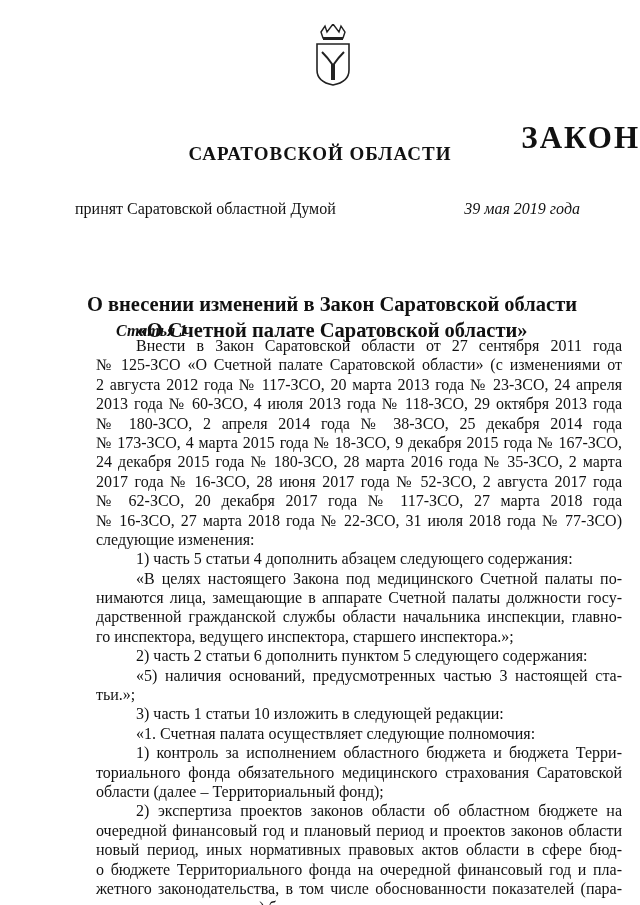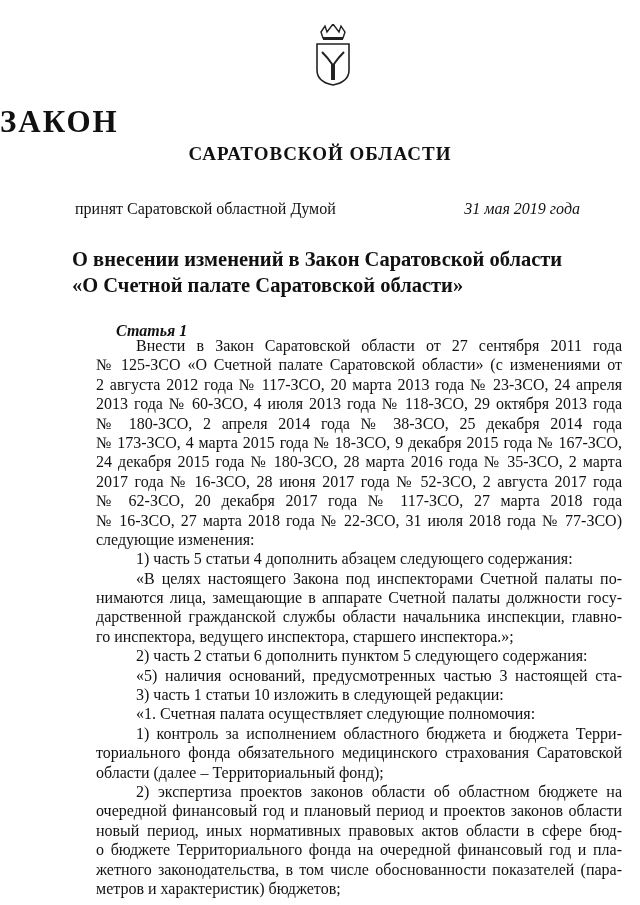--- a/index.html
+++ b/index.html
@@ -1,26 +1,26 @@
 <!DOCTYPE html>
 <html><head>
 <meta charset="utf-8">
 <style>
   html, body { margin: 0; padding: 0; background: #ffffff; }
   body { width: 640px; height: 905px; position: relative; overflow: hidden;
          font-family: "Liberation Serif", "DejaVu Serif", serif; color: #111; }
   .emblem { position: absolute; left: 313px; top: 24px; width: 40px; height: 62px; }
-  .title { position: absolute; left: 0; width: 640px; top: 104px; text-align: left;
+  .title { position: absolute; left: 0; width: 640px; top: 120px; text-align: right;
            font-weight: bold; font-size: 31px; letter-spacing: 2px; }
   .subtitle { position: absolute; left: 0; width: 640px; top: 143px; text-align: center;
               font-weight: bold; font-size: 19px; letter-spacing: 1px; }
   .adopted { position: absolute; left: 75px; top: 200px; font-size: 16px; }
   .date { position: absolute; right: 60px; top: 200px; font-style: italic; font-size: 16px; }
-  .heading { position: absolute; left: 72px; width: 560px; text-align: left; font-weight: bold;
-             font-size: 20.5px; line-height: 26px; }
+  .heading { position: absolute; left: 52px; width: 560px; text-align: center; font-weight: bold;
+             font-size: 20.5px; line-height: 26px; margin-top: 45px; }
   .h1 { top: 246px; }
   .h2 { top: 272px; }
   .article { position: absolute; left: 116px; top: 322px; font-style: italic; font-weight: bold; font-size: 16px; }
   .body { position: absolute; left: 76px; top: 336px; width: 546px; font-size: 16px; line-height: 19.4px; }
   .ln { white-space: nowrap; display: block; text-align: justify; text-align-last: justify; height: 19.4px; margin-left: 20px; }
   .ln.last { text-align-last: left; }
   .ln.ind { padding-left: 40px; }
 </style>
 </head>
 <body>
@@ -34,46 +34,47 @@
     <path d="M4 20 L36 20 L36 46 Q36 58 20 61 Q4 58 4 46 Z" fill="none" stroke="#222" stroke-width="1.6"></path>
 
     <path d="M9 28 Q15 34 19 40 L19 56" fill="none" stroke="#222" stroke-width="2"></path>
     <path d="M31 28 Q25 34 21 40 L21 56" fill="none" stroke="#222" stroke-width="2"></path>
   </svg>
 </div>
 
 <div class="title">ЗАКОН</div>
 <div class="subtitle">САРАТОВСКОЙ ОБЛАСТИ</div>
 <div class="adopted">принят Саратовской областной Думой</div>
-<div class="date">31 мая 2019 года</div>
+<div class="date">39 мая 2019 года</div>
 
 <div class="heading h1">О внесении изменений в Закон Саратовской области</div>
 <div class="heading h2">«О Счетной палате Саратовской области»</div>
 
 <div class="article">Статья 1</div>
 
 <div class="body" id="article-body">
     <span class="ln ind">Внести в Закон Саратовской области от 27 сентября 2011 года</span>
     <span class="ln">№ 125-ЗСО «О Счетной палате Саратовской области» (с изменениями от</span>
     <span class="ln">2 августа 2012 года № 117-ЗСО, 20 марта 2013 года № 23-ЗСО, 24 апреля</span>
     <span class="ln">2013 года № 60-ЗСО, 4 июля 2013 года № 118-ЗСО, 29 октября 2013 года</span>
     <span class="ln">№ 180-ЗСО, 2 апреля 2014 года № 38-ЗСО, 25 декабря 2014 года</span>
     <span class="ln">№ 173-ЗСО, 4 марта 2015 года № 18-ЗСО, 9 декабря 2015 года № 167-ЗСО,</span>
     <span class="ln">24 декабря 2015 года № 180-ЗСО, 28 марта 2016 года № 35-ЗСО, 2 марта</span>
     <span class="ln">2017 года № 16-ЗСО, 28 июня 2017 года № 52-ЗСО, 2 августа 2017 года</span>
     <span class="ln">№ 62-ЗСО, 20 декабря 2017 года № 117-ЗСО, 27 марта 2018 года</span>
     <span class="ln">№ 16-ЗСО, 27 марта 2018 года № 22-ЗСО, 31 июля 2018 года № 77-ЗСО)</span>
     <span class="ln last">следующие изменения:</span>
     <span class="ln ind last">1) часть 5 статьи 4 дополнить абзацем следующего содержания:</span>
-    <span class="ln ind">«В целях настоящего Закона под инспекторами Счетной палаты по-</span>
+    <span class="ln ind">«В целях настоящего Закона под медицинского Счетной палаты по-</span>
     <span class="ln">нимаются лица, замещающие в аппарате Счетной палаты должности госу-</span>
     <span class="ln">дарственной гражданской службы области начальника инспекции, главно-</span>
     <span class="ln last">го инспектора, ведущего инспектора, старшего инспектора.»;</span>
     <span class="ln ind last">2) часть 2 статьи 6 дополнить пунктом 5 следующего содержания:</span>
     <span class="ln ind">«5) наличия оснований, предусмотренных частью 3 настоящей ста-</span>
+    <span class="ln last">тьи.»;</span>
     <span class="ln ind last">3) часть 1 статьи 10 изложить в следующей редакции:</span>
     <span class="ln ind last">«1. Счетная палата осуществляет следующие полномочия:</span>
     <span class="ln ind">1) контроль за исполнением областного бюджета и бюджета Терри-</span>
     <span class="ln">ториального фонда обязательного медицинского страхования Саратовской</span>
     <span class="ln last">области (далее – Территориальный фонд);</span>
     <span class="ln ind">2) экспертиза проектов законов области об областном бюджете на</span>
     <span class="ln">очередной финансовый год и плановый период и проектов законов области</span>
     <span class="ln">новый период, иных нормативных правовых актов области в сфере бюд-</span>
     <span class="ln">о бюджете Территориального фонда на очередной финансовый год и пла-</span>
     <span class="ln">жетного законодательства, в том числе обоснованности показателей (пара-</span>

